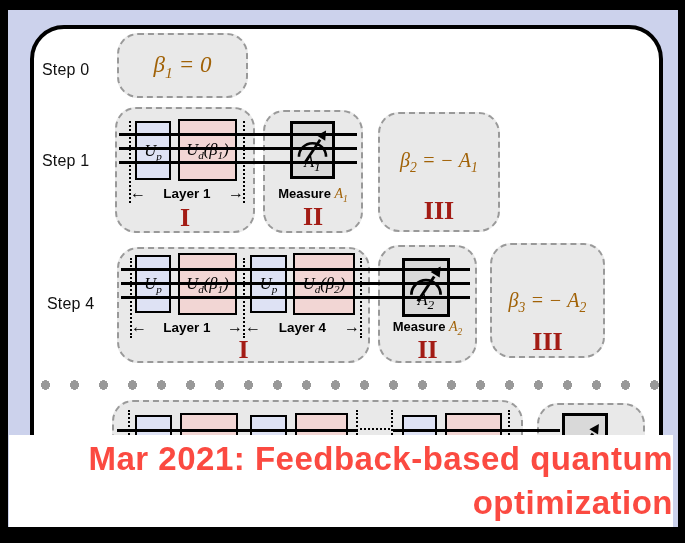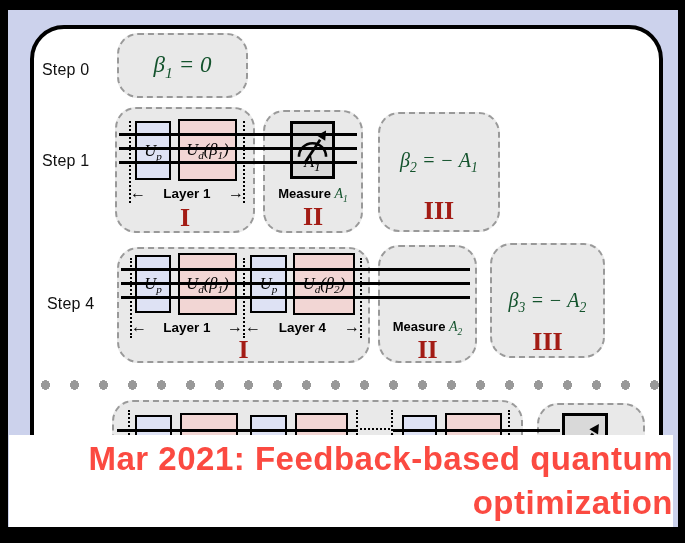--- a/index.html
+++ b/index.html
@@ -15,21 +15,21 @@
   .panel{position:absolute;left:30px;top:25px;width:633px;height:505px;box-sizing:border-box;
          background:var(--panel);border:4px solid var(--ink);border-radius:34px;z-index:1;}
   .steplab{position:absolute;z-index:4;font-size:16px;color:#111;letter-spacing:.2px;}
   .grp{position:absolute;box-sizing:border-box;background:var(--group-fill);
        border:2px dashed var(--group-border);border-radius:21px;z-index:2;}
   .wire{position:absolute;height:2.6px;background:var(--ink);z-index:3;}
   .gate{position:absolute;box-sizing:border-box;border:2.5px solid var(--ink);z-index:4;
         display:flex;align-items:center;justify-content:center;}
   .gate-blue{background:var(--gate-blue);}
   .gate-pink{background:var(--gate-pink);}
-  .formula{font-family:"Liberation Serif",serif;font-style:italic;color:#14532d;}
+  .formula{font-family:"Liberation Serif",serif;font-style:italic;color:#a16207;}
   .formula sub,.gate sub{font-size:.68em;line-height:0;}
   .gate-label{font-family:"Liberation Serif",serif;font-style:italic;font-size:16.5px;white-space:nowrap;}
   .vdots{position:absolute;width:0;border-left:2.5px dotted var(--ink);z-index:4;}
   .hdots{position:absolute;height:0;border-top:2.5px dotted var(--ink);z-index:4;}
   .layerlab{position:absolute;display:flex;align-items:center;justify-content:space-between;
             z-index:4;font-weight:bold;font-size:13.5px;color:#000;white-space:nowrap;}
   .layerlab .arr{font-size:16px;font-weight:bold;line-height:1;}
   .numeral{position:absolute;width:100%;text-align:center;z-index:4;color:var(--numeral-red);
            font-family:"Liberation Serif",serif;font-weight:bold;font-size:26px;line-height:1;}
   .meterbox{position:absolute;box-sizing:border-box;background:var(--meter-fill);
@@ -133,20 +133,28 @@
     </div>
     <div class="layerlab" style="left:126px;top:70px;width:115px;">
       <span class="arr">←</span>
       <span>Layer 4</span>
       <span class="arr">→</span>
     </div>
     <div class="numeral" style="top:88px;">I</div>
   </div>
 
   <div class="grp" style="left:378px;top:245px;width:99px;height:118px;">
+    <div class="meterbox" style="left:22px;top:11px;width:48px;height:59px;">
+      <svg viewBox="0 0 46 58">
+        <path d="M7,37 A16,16 0 0 1 39,37" fill="none" stroke="#000" stroke-width="3"></path>
+        <line x1="14" y1="44" x2="32" y2="17" stroke="#000" stroke-width="3.2"></line>
+        <polygon points="39,6 38,18 28,12" fill="#000"></polygon>
+      </svg>
+      <div class="meter-label">A<sub>2</sub></div>
+    </div>
     <div class="measure-cap" style="top:72px;">
       <span>Measure</span>
       <span class="formula cap-math">A<sub>2</sub></span>
     </div>
     <div class="numeral" style="top:90px;">II</div>
   </div>
 
   <div class="grp" style="left:490px;top:243px;width:115px;height:115px;">
     <div class="formula formula-box-text" style="top:44px;">β<sub>3</sub> = − A<sub>2</sub></div>
     <div class="numeral" style="top:84px;">III</div>

